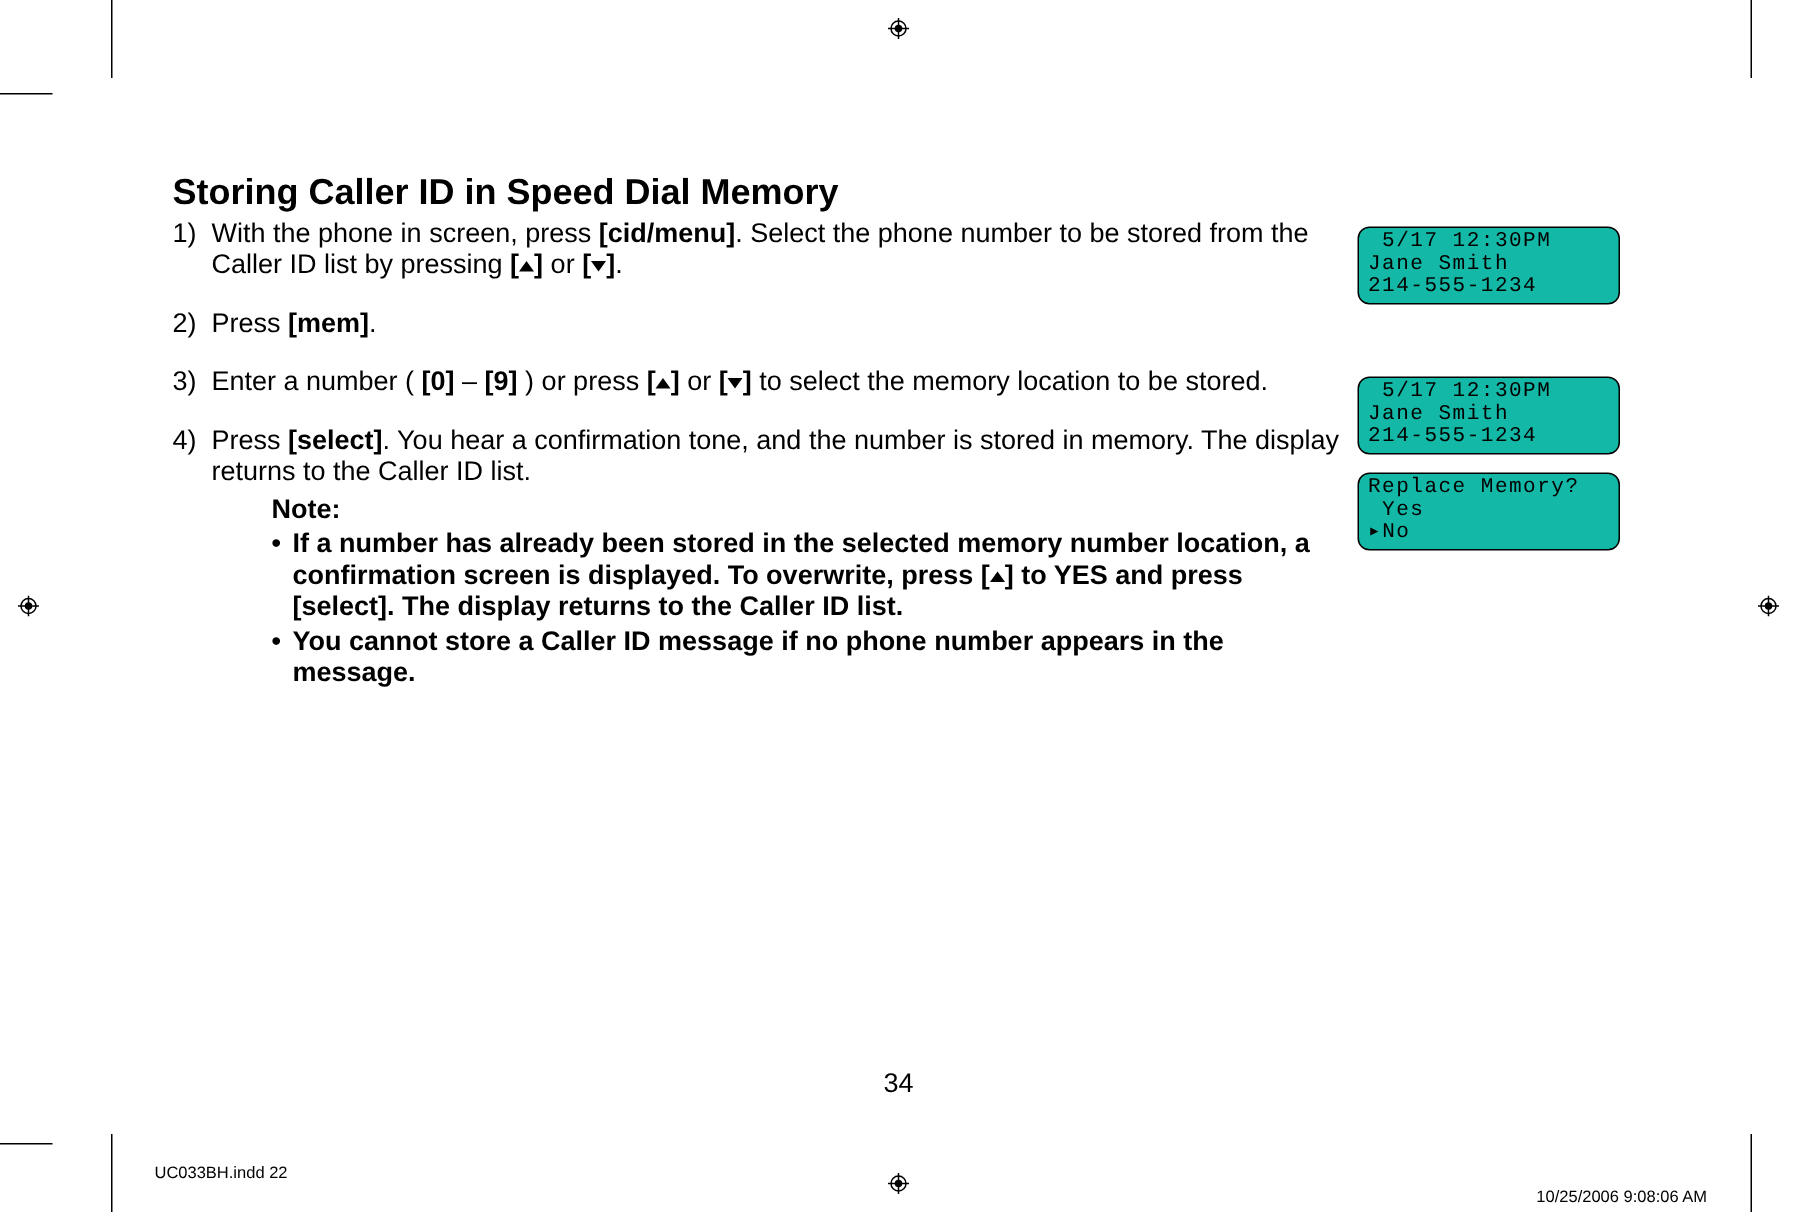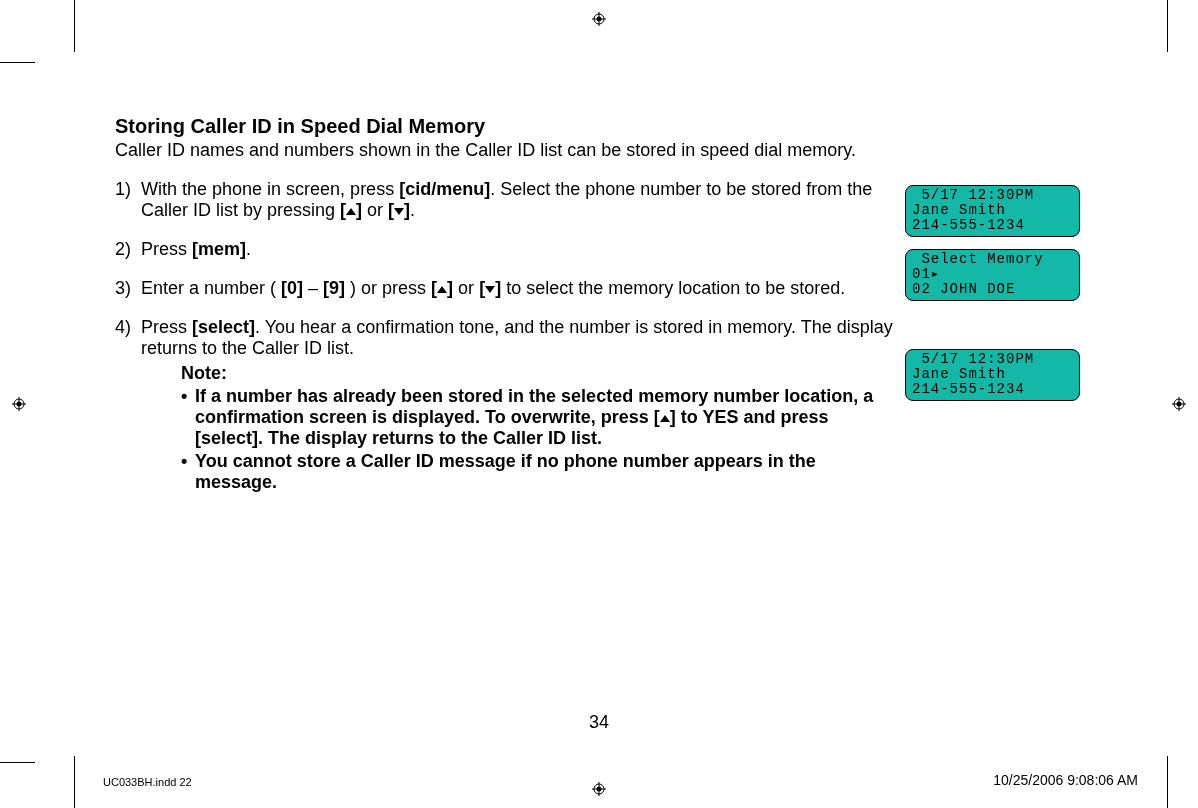--- a/index.html
+++ b/index.html
@@ -13,21 +13,21 @@
     color: #000;
     position: relative;
   }
   .page-body {
     position: absolute;
     left: 115px;
     top: 115px;
     width: 970px;
   }
   h1.title {
-    font-size: 20px;
+    font-size: 24px;
     font-weight: bold;
     margin: 0 0 2px 0;
   }
   .intro {
     margin: 0 0 18px 0;
   }
   .lead {
     margin: 0 0 2px 0;
   }
   .content-row {
@@ -123,22 +123,22 @@
   .footer-left {
     position: absolute;
     left: 60px;
     bottom: 20px;
     font-size: 11px;
     margin-left: 43px;
   }
   .footer-right {
     position: absolute;
     right: 60px;
-    bottom: 20px;
-    font-size: 14px;
+    bottom: 4px;
+    font-size: 11px;
   }
   
   .crop-v-left-a { position:absolute; left:74px; top:0; width:1px; height:52px; background:#000; }
   .crop-v-left-b { position:absolute; left:74px; bottom:0; width:1px; height:52px; background:#000; }
   .crop-v-right-a { position:absolute; right:30px; top:0; width:1px; height:52px; background:#000; }
   .crop-v-right-b { position:absolute; right:30px; bottom:0; width:1px; height:52px; background:#000; }
   .crop-h-left-a { position:absolute; left:0; top:62px; height:1px; width:35px; background:#000; }
   .crop-h-left-b { position:absolute; left:0; bottom:45px; height:1px; width:35px; background:#000; }
   .reg {
     position:absolute;
@@ -188,21 +188,20 @@
   <svg width="14" height="14" viewBox="0 0 14 14">
       <circle cx="7" cy="7" r="5" fill="none" stroke="#000" stroke-width="1"></circle>
       <circle cx="7" cy="7" r="2.5" fill="#000"></circle>
       <line x1="7" y1="0" x2="7" y2="14" stroke="#000" stroke-width="1"></line>
       <line x1="0" y1="7" x2="14" y2="7" stroke="#000" stroke-width="1"></line>
     </svg>
 </div>
 
 <div class="page-body">
   <h1 class="title">Storing Caller ID in Speed Dial Memory</h1>
-  <p class="intro">Caller ID names and numbers shown in the Caller ID list can be stored in speed dial memory.</p>
 
   <div class="content-row">
     <div class="text-col">
       <ol class="steps">
         <li>
           <span class="num">1)</span>
           <span class="body">
             <span>With the phone in screen, press </span><span class="b">[cid/menu]</span><span>. Select the phone number to be stored from the Caller ID list by pressing </span><span class="b">[</span><span class="arrow arrow-up"></span><span class="b">]</span><span> or </span><span class="b">[</span><span class="arrow arrow-down"></span><span class="b">]</span><span>.</span>
           </span>
         </li>
@@ -239,26 +238,26 @@
             </div>
           </span>
         </li>
       </ol>
     </div>
 
     <div class="lcd-col">
       <div class="lcd"> 5/17 12:30PM
 Jane Smith
 214-555-1234</div>
-      <div class="lcd"> Select Memory
-01▸
-02 JOHN DOE</div>
       <div style="height:36px;"></div>
       <div class="lcd"> 5/17 12:30PM
 Jane Smith
 214-555-1234</div>
+      <div class="lcd">Replace Memory?
+ Yes
+▸No</div>
     </div>
   </div>
 </div>
 
 <div class="page-number">34</div>
 <div class="footer-left">UC033BH.indd   22</div>
 <div class="footer-right">10/25/2006   9:08:06 AM</div>
 
 </body></html>

